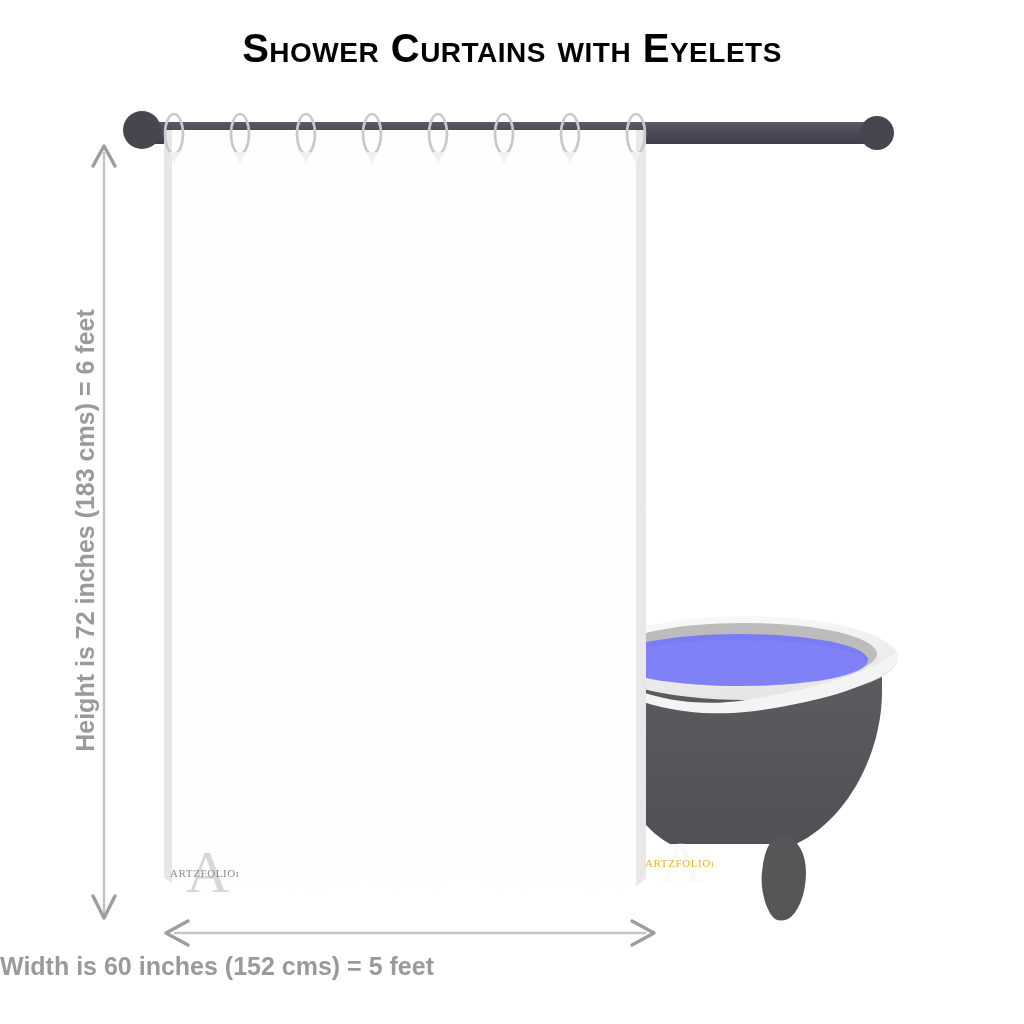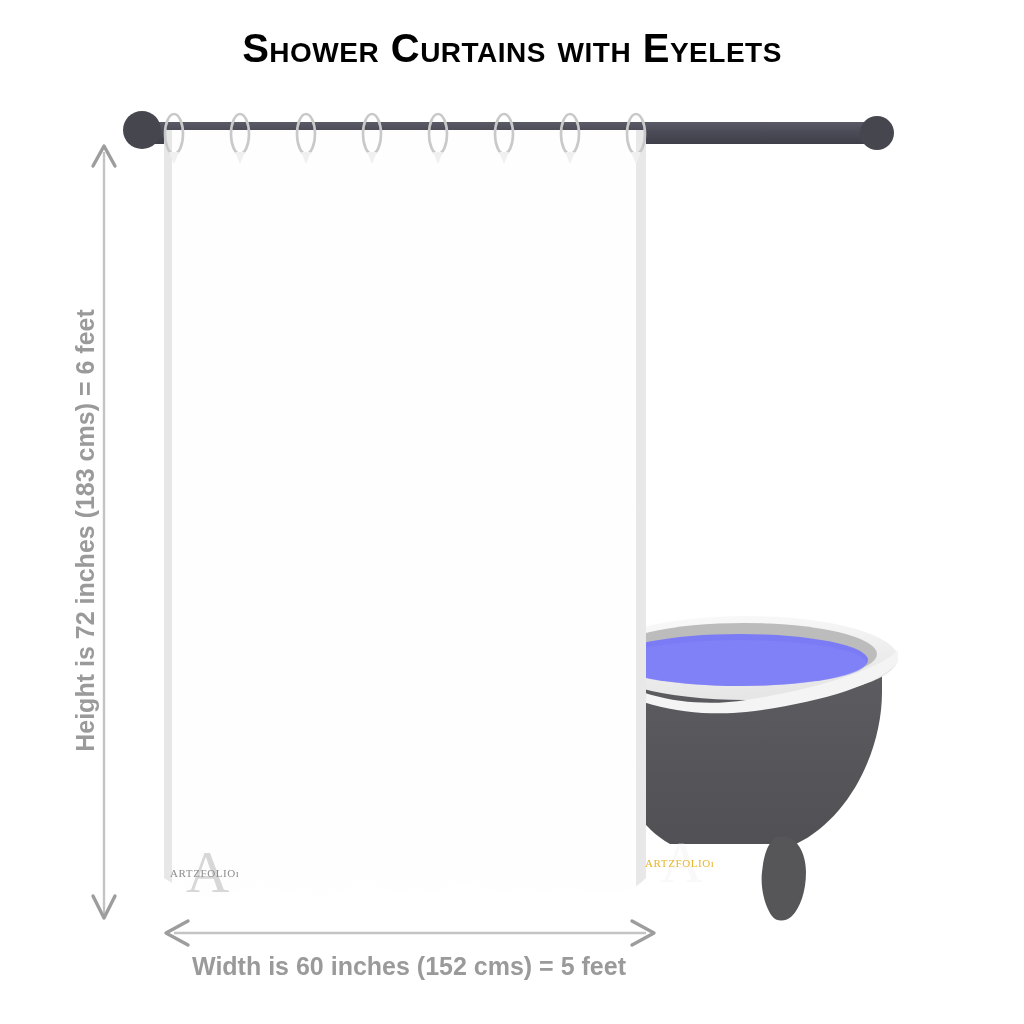--- a/index.html
+++ b/index.html
@@ -45,21 +45,21 @@
     font-weight: bold;
     font-size: 25px;
     color: #9a9a9a;
     white-space: nowrap;
   }
   #width-label {
     position: absolute;
     left: 0;
     top: 952px;
     width: 818px;
-    text-align: center;
+    text-align: left;
     font-family: "Liberation Sans", sans-serif;
     font-weight: bold;
     font-size: 25px;
     color: #9a9a9a;
     white-space: nowrap;
   }
 
   
   .arrow-svg { position: absolute; overflow: visible; }
   #v-arrow { left: 88px; top: 140px; }

